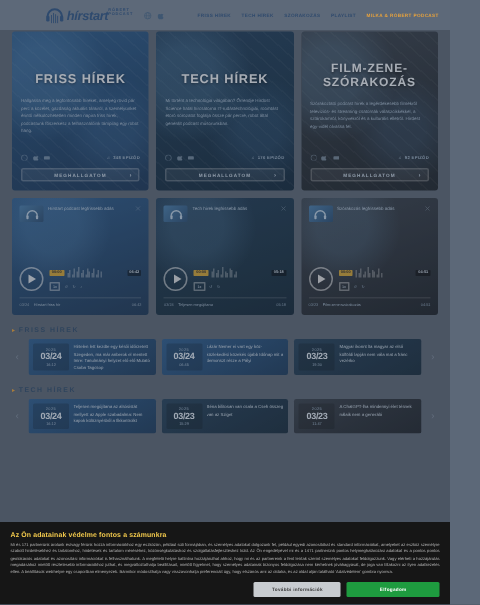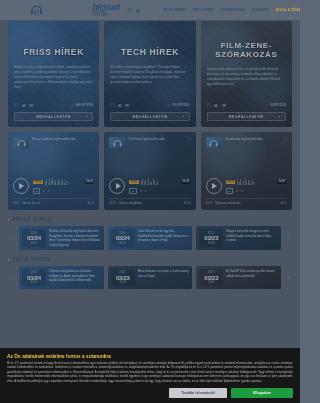--- a/index.html
+++ b/index.html
@@ -20,21 +20,21 @@
     padding: 0 8px;
     background: #5d6979;
     position: relative; z-index: 40;
   }
   .logo-wrap { display: flex; align-items: center; gap: 1.5px; margin-left: 22px; }
   .logo-mark {
     width: 13px; height: 12px; position: relative;
     display: flex; align-items: flex-end; justify-content: center;
   }
   .logo-mark svg { width: 13px; height: 12px; display: block; }
-  .logo-text { display: flex; flex-direction: column; line-height: 1; margin-left: 48px; }
+  .logo-text { display: flex; flex-direction: row; line-height: 1; }
   .logo-name { font-size: 8.5px; font-weight: bold; color: #2e4a6e; letter-spacing: -0.2px; font-style: italic; }
   .logo-sub { font-size: 2.6px; font-weight: bold; color: #2e4a6e; letter-spacing: 0.55px; margin-top: 0.5px; }
   .hdr-icons { display: flex; align-items: center; gap: 4px; margin-left: 7px; }
   .hdr-icons .ic { width: 5px; height: 5px; opacity: .75; display: block; }
   .nav { display: flex; align-items: center; gap: 7px; margin-left: 22px; }
   .nav a {
     font-size: 3.1px; font-weight: bold; letter-spacing: 0.25px;
     color: #2f4a6d; text-decoration: none; white-space: nowrap;
   }
   .nav a.accent { color: #e8a33d; }

